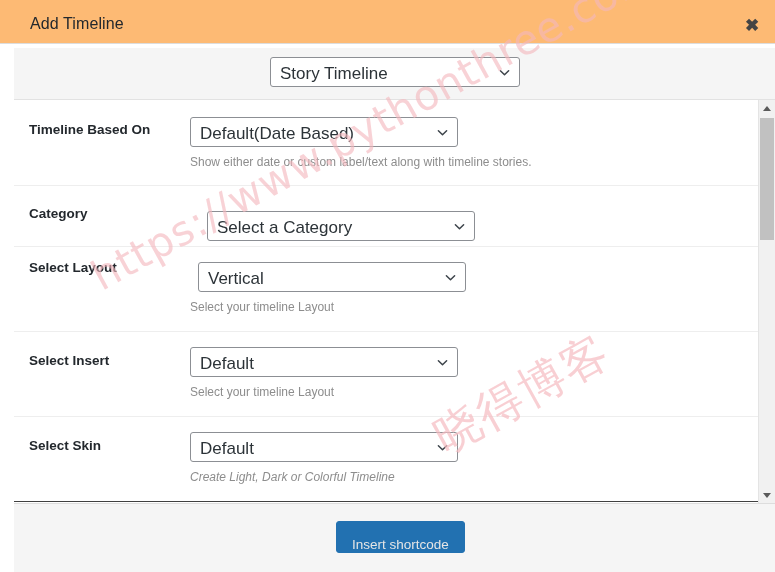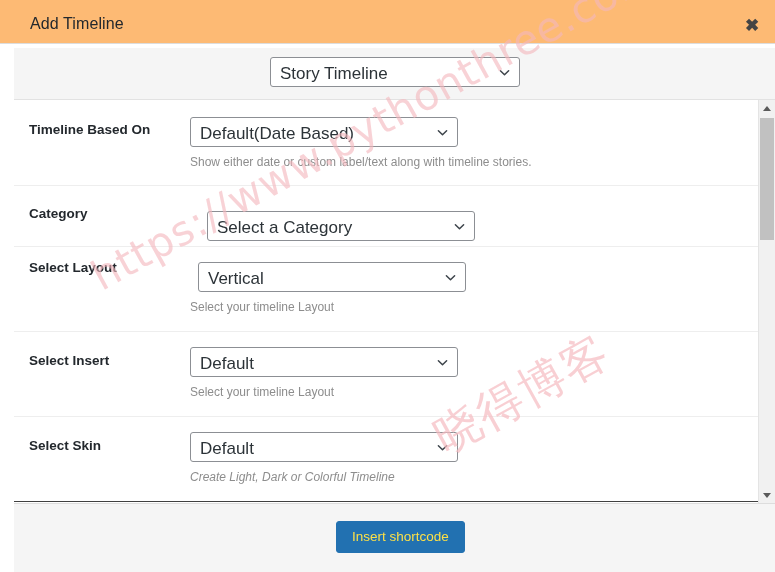--- a/index.html
+++ b/index.html
@@ -157,25 +157,25 @@
     height: 69px;
     background: #f5f5f5;
     border-top: 1px solid #ddd;
     box-sizing: border-box;
   }
   .primary-btn {
     position: absolute;
     left: 322px;
     top: 17px;
     height: 32px;
-    padding: 0 15px;
+    padding: 8px 15px;
     background: #2271b1;
     border: 1px solid #2271b1;
     border-radius: 3px;
-    color: #fde047;
+    color: #e5e5e5;
     font-size: 13.5px;
     line-height: 30px;
     font-family: "Liberation Sans", sans-serif;
     cursor: pointer;
     white-space: nowrap;
   }
 
   
   .scrollbar {
     position: absolute;

